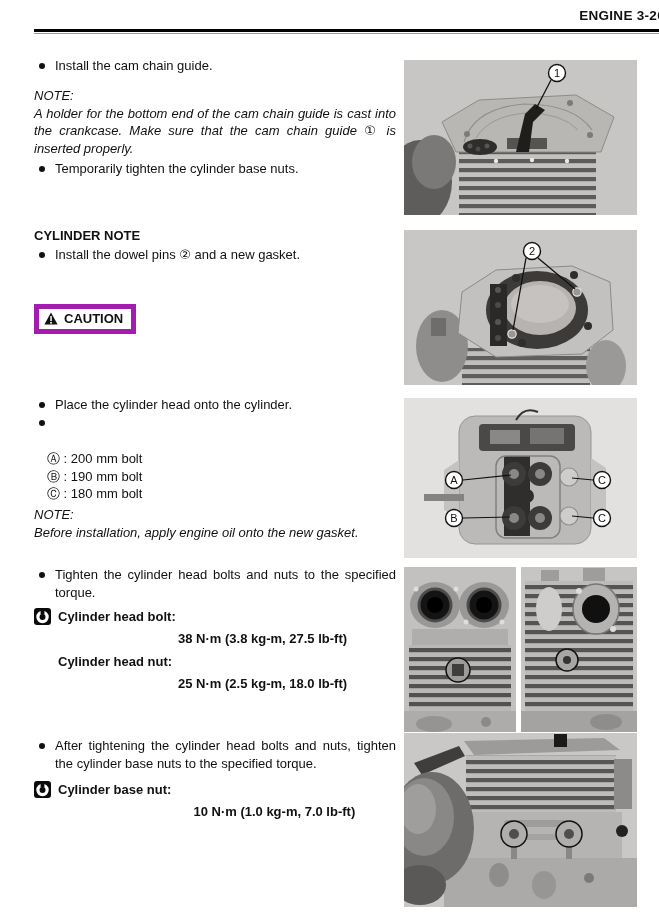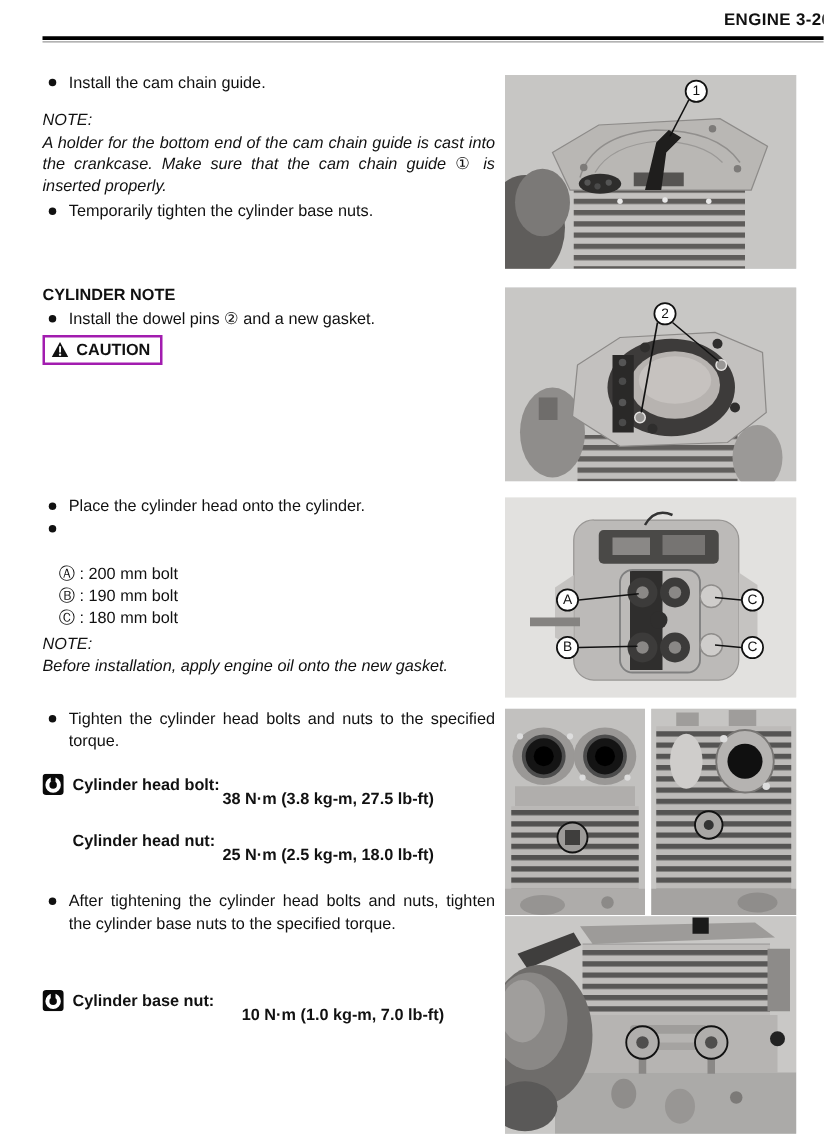--- a/index.html
+++ b/index.html
@@ -15,25 +15,25 @@
   .txtcol{left:34px;width:362px;}
   .bullet{position:absolute;left:37px;width:359px;padding-left:18px;box-sizing:border-box;}
   .bullet .dot{position:absolute;left:2px;top:6px;width:6px;height:6px;border-radius:50%;background:#111;}
   .just{text-align:justify;}
   .note .lbl{font-style:italic;display:block;}
   .note .body{font-style:italic;display:block;text-align:justify;}
   .heading{position:absolute;left:34px;font-weight:bold;}
   .boltlist{position:absolute;left:47px;width:360px;}
   .boltlist div{height:17.5px;}
   .caution-badge{position:absolute;left:34px;display:flex;align-items:center;gap:6px;
-      border:2px solid #a21caf;padding:1px 8px 1px 5px;font-weight:bold;font-size:13px;background:#fff;}
+      border:5px solid #a21caf;padding:1px 8px 1px 5px;font-weight:bold;font-size:13px;background:#fff;margin-top:36px;}
   .caution-box{position:absolute;left:34px;width:354px;box-sizing:border-box;border:2px solid #1a1a1a;
       font-weight:bold;padding:2px 8px 3px 27px;background:#fff;}
   .specblock{position:absolute;left:34px;width:370px;}
-  .specrow{display:flex;align-items:center;margin-bottom:5px;}
+  .specrow{display:flex;align-items:flex-start;margin-bottom:5px;}
   .ticon{width:17px;height:17px;flex:0 0 17px;margin-right:7px;margin-top:0;}
   .ticon.blank{visibility:hidden;}
   .speclabel{font-weight:bold;width:120px;flex:0 0 120px;}
   .speclabel.autow{width:auto;flex:0 0 auto;margin-right:22px;}
   .specvalue{font-weight:bold;white-space:nowrap;margin-top:22px;}
   
   .photo{position:absolute;background:#c7c7c7;}
   .photo svg{display:block;}
   .callout-text{font-family:"Liberation Sans","DejaVu Sans",sans-serif;font-size:11px;fill:#111;}
 </style>
@@ -113,21 +113,21 @@
       <span class="speclabel">Cylinder head bolt:</span>
       <span class="specvalue">38 N·m (3.8 kg-m, 27.5 lb-ft)</span>
     </div>
     <div class="specrow">
       <svg class="ticon blank" viewBox="0 0 17 17"></svg>
       <span class="speclabel">Cylinder head nut:</span>
       <span class="specvalue">25 N·m (2.5 kg-m, 18.0 lb-ft)</span>
     </div>
   </div>
 
-  <div class="bullet just" style="top:712px">
+  <div class="bullet just" style="top:737px">
     <span class="dot"></span>
     <span>After tightening the cylinder head bolts and nuts, tighten the cylinder base nuts to the specified torque.</span>
   </div>
 
   <div class="specblock" style="top:781px">
     <div class="specrow">
       <svg class="ticon" viewBox="0 0 17 17">
         <rect x="0" y="0" width="17" height="17" rx="3" fill="#0a0a0a"></rect>
         <circle cx="8.5" cy="9" r="4.6" fill="none" stroke="#fff" stroke-width="3.2"></circle>
         <rect x="6.6" y="1.5" width="3.8" height="5" fill="#0a0a0a"></rect>

